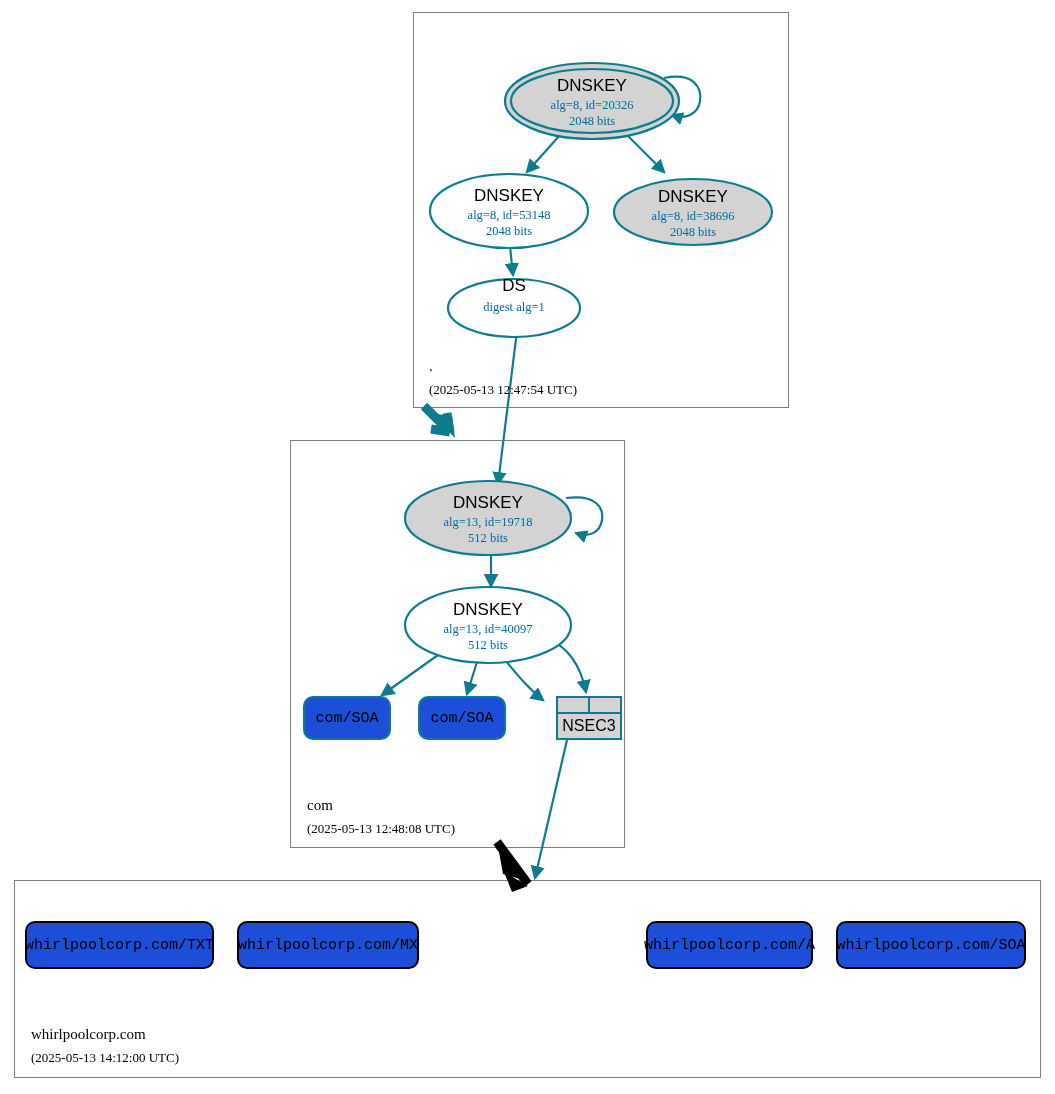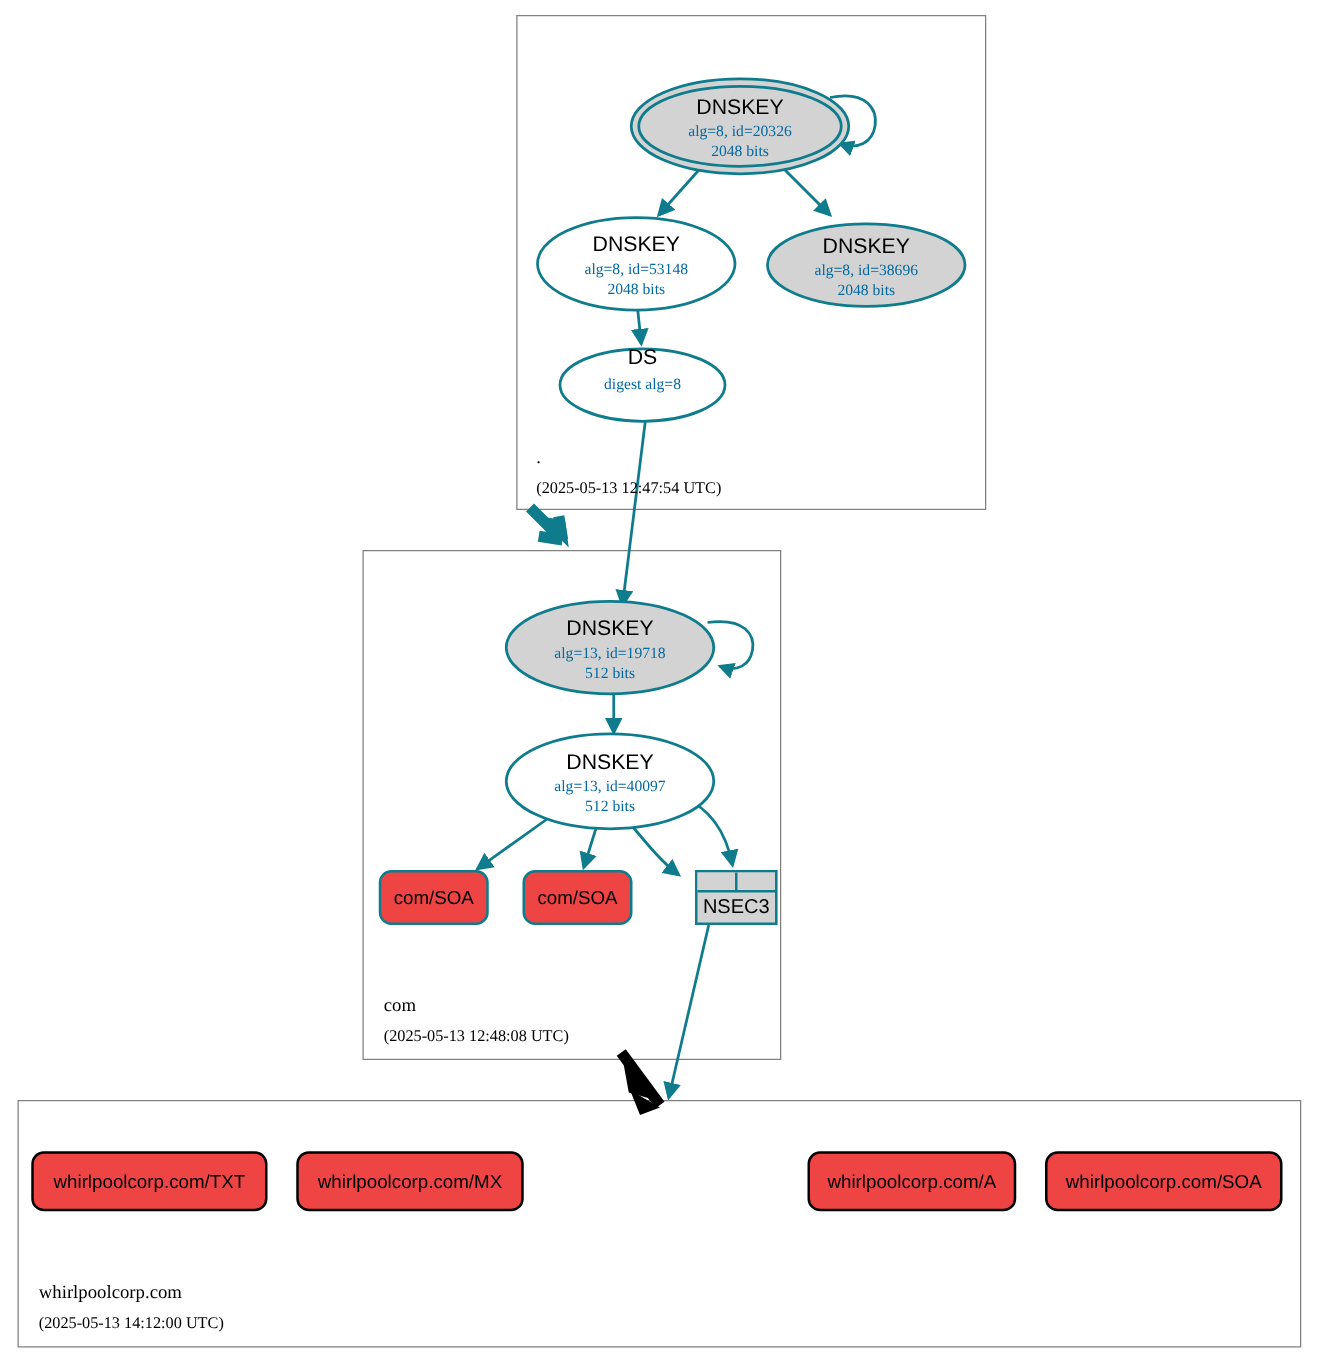--- a/index.html
+++ b/index.html
@@ -9,21 +9,21 @@
   svg.layer{position:absolute;left:0;top:0;width:1055px;height:1094px;}
   .zonebox{position:absolute;border:1px solid #808080;background:transparent;box-sizing:border-box;}
   .zonelabel{position:absolute;font-family:"Liberation Serif", serif;color:#000;white-space:nowrap;}
   .zonename{font-size:15px;}
   .zonetime{font-size:13px;}
   .node{position:absolute;display:flex;flex-direction:column;align-items:center;justify-content:space-between;
         text-align:center;box-sizing:border-box;}
   .ell-title{font-family:"Liberation Sans", sans-serif;font-size:17px;color:#000;line-height:19px;}
   .ell-sub{font-family:"Liberation Serif", serif;font-size:12.5px;color:#0369a1;line-height:14px;}
   .rrset{position:absolute;display:flex;align-items:center;justify-content:center;box-sizing:border-box;
-         border-radius:10px;background:#ef4444;font-family:Liberation Sans, sans-serif;font-size:15px;color:#000;}
+         border-radius:10px;background:#1d4ed8;font-family:Liberation Mono, monospace;font-size:15px;color:#000;}
   .rrset.secure{border:2px solid #0e7c8c;}
   .rrset.insecure{border:2.5px solid #000000;}
   .nsec3{position:absolute;box-sizing:border-box;border:2.5px solid #0e7c8c;background:#d3d3d3;}
   .nsec3 .hdr{display:flex;height:14px;border-bottom:2.5px solid #0e7c8c;}
   .nsec3 .hdr .cell{flex:1;background:#d3d3d3;}
   .nsec3 .hdr .cell + .cell{border-left:2.5px solid #0e7c8c;}
   .nsec3 .body{display:flex;align-items:center;justify-content:center;height:24px;
                font-family:"Liberation Sans", sans-serif;font-size:16px;color:#000;}
 </style>
 </head>
@@ -136,21 +136,21 @@
   </div>
 
   <div class="node" style="left:614px;top:187px;width:158px;height:52px;">
     <div class="ell-title">DNSKEY</div>
     <div class="ell-sub">alg=8, id=38696</div>
     <div class="ell-sub">2048 bits</div>
   </div>
 
   <div class="node" style="left:448px;top:276px;width:132px;height:38px;">
     <div class="ell-title">DS</div>
-    <div class="ell-sub">digest alg=8</div>
+    <div class="ell-sub">digest alg=1</div>
   </div>
 
   <div class="zonelabel zonename" style="left:429px;top:358px;">.</div>
   <div class="zonelabel zonetime" style="left:429px;top:382px;">(2025-05-13 12:47:54 UTC)</div>
 
   <div class="node" style="left:401px;top:493px;width:174px;height:52px;">
     <div class="ell-title">DNSKEY</div>
     <div class="ell-sub">alg=13, id=19718</div>
     <div class="ell-sub">512 bits</div>
   </div>

